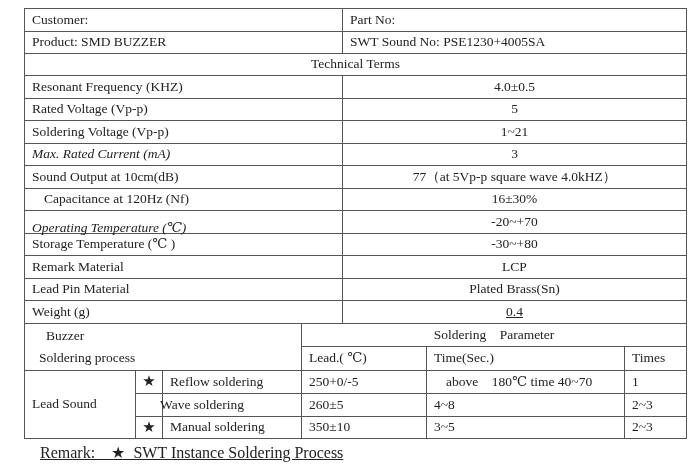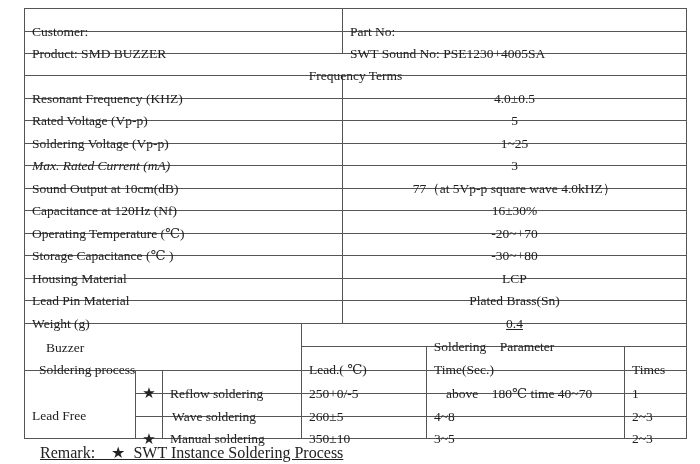--- a/index.html
+++ b/index.html
@@ -1,19 +1,19 @@
 <!DOCTYPE html>
 <html><head>
 <meta charset="utf-8">
 <style>
   html, body { margin:0; padding:0; background:#ffffff; }
   body { width:700px; height:464px; position:relative; overflow:hidden;
          font-family:"Liberation Serif", "DejaVu Serif", serif; color:#222; }
   .c { position:absolute; box-sizing:border-box; font-size:13.5px; line-height:1;
-       display:flex; align-items:center; white-space:nowrap;margin-top:12px; }
+       display:flex; align-items:center; white-space:nowrap; }
   .ctr { justify-content:center; }
   .hl { position:absolute; height:1px; background:#555; }
   .vl { position:absolute; width:1px; background:#555; }
   .remark { position:absolute; left:40px; top:443px; font-size:16px;
             text-decoration:underline; white-space:pre; color:#222; }
 </style>
 </head>
 <body>
 
 <div class="hl" style="left:24px;width:663px;top:8px;"></div>
@@ -45,72 +45,72 @@
 <div class="vl" style="left:301px;top:323px;height:116px;"></div>
 <div class="vl" style="left:135px;top:370px;height:69px;"></div>
 <div class="vl" style="left:162px;top:370px;height:69px;"></div>
 <div class="vl" style="left:426px;top:346px;height:93px;"></div>
 <div class="vl" style="left:624px;top:346px;height:93px;"></div>
 
 <div class="c" style="left:32px;top:8px;width:305px;height:23px;">Customer:</div>
 <div class="c" style="left:350px;top:8px;width:330px;height:23px;">Part No:</div>
 <div class="c" style="left:32px;top:31px;width:305px;height:22px;">Product: SMD BUZZER</div>
 <div class="c" style="left:350px;top:31px;width:330px;height:22px;">SWT Sound No: PSE1230+4005SA</div>
-<div class="c ctr" style="left:24px;top:53px;width:663px;height:22px;">Frequency Terms</div>
+<div class="c ctr" style="left:24px;top:53px;width:663px;height:22px;">Technical Terms</div>
 
 <div class="c" style="left:32px;top:75px;width:305px;height:23px;">Resonant Frequency (KHZ)</div>
 <div class="c ctr" style="left:343px;top:75px;width:343px;height:23px;">4.0±0.5</div>
 
 <div class="c" style="left:32px;top:98px;width:305px;height:22px;">Rated Voltage (Vp-p)</div>
 <div class="c ctr" style="left:343px;top:98px;width:343px;height:22px;">5</div>
 
 <div class="c" style="left:32px;top:120px;width:305px;height:23px;">Soldering Voltage (Vp-p)</div>
-<div class="c ctr" style="left:343px;top:120px;width:343px;height:23px;">1~25</div>
+<div class="c ctr" style="left:343px;top:120px;width:343px;height:23px;">1~21</div>
 
 <div class="c" style="left:32px;top:143px;width:305px;height:22px;font-style:italic;">Max. Rated Current (mA)</div>
 <div class="c ctr" style="left:343px;top:143px;width:343px;height:22px;">3</div>
 
 <div class="c" style="left:32px;top:165px;width:305px;height:23px;">Sound Output at 10cm(dB)</div>
 <div class="c ctr" style="left:343px;top:165px;width:343px;height:23px;">77（at 5Vp-p square wave 4.0kHZ）</div>
 
-<div class="c" style="left:32px;top:188px;width:305px;height:22px;">Capacitance at 120Hz (Nf)</div>
+<div class="c" style="left:44px;top:188px;width:305px;height:22px;">Capacitance at 120Hz (Nf)</div>
 <div class="c ctr" style="left:343px;top:188px;width:343px;height:22px;">16±30%</div>
 
-<div class="c" style="left:32px;top:210px;width:305px;height:23px;">Operating Temperature (℃)</div>
+<div class="c" style="left:32px;top:216px;width:305px;height:23px;font-style:italic;">Operating Temperature (℃)</div>
 <div class="c ctr" style="left:343px;top:210px;width:343px;height:23px;">-20~+70</div>
 
-<div class="c" style="left:32px;top:233px;width:305px;height:22px;">Storage Capacitance (℃ )</div>
+<div class="c" style="left:32px;top:233px;width:305px;height:22px;">Storage Temperature (℃ )</div>
 <div class="c ctr" style="left:343px;top:233px;width:343px;height:22px;">-30~+80</div>
 
-<div class="c" style="left:32px;top:255px;width:305px;height:23px;">Housing Material</div>
+<div class="c" style="left:32px;top:255px;width:305px;height:23px;">Remark Material</div>
 <div class="c ctr" style="left:343px;top:255px;width:343px;height:23px;">LCP</div>
 
 <div class="c" style="left:32px;top:278px;width:305px;height:22px;">Lead Pin Material</div>
 <div class="c ctr" style="left:343px;top:278px;width:343px;height:22px;">Plated Brass(Sn)</div>
 
 <div class="c" style="left:32px;top:300px;width:305px;height:23px;">Weight (g)</div>
 <div class="c ctr" style="left:343px;top:300px;width:343px;height:23px;text-decoration:underline;">0.4</div>
 
 <div class="c" style="left:46px;top:325px;width:200px;height:22px;">Buzzer</div>
 <div class="c" style="left:39px;top:347px;width:250px;height:22px;">Soldering process</div>
 <div class="c ctr" style="left:302px;top:323px;width:384px;height:23px;white-space:pre;">Soldering    Parameter</div>
 <div class="c" style="left:309px;top:346px;width:115px;height:24px;">Lead.( ℃)</div>
 <div class="c" style="left:434px;top:346px;width:185px;height:24px;">Time(Sec.)</div>
 <div class="c" style="left:632px;top:346px;width:52px;height:24px;">Times</div>
 
-<div class="c" style="left:32px;top:370px;width:100px;height:68px;">Lead Free</div>
+<div class="c" style="left:32px;top:370px;width:100px;height:68px;">Lead Sound</div>
 
 <div class="c ctr" style="left:136px;top:370px;width:26px;height:23px;font-size:15px;">★</div>
 <div class="c" style="left:170px;top:370px;width:128px;height:23px;">Reflow soldering</div>
 <div class="c" style="left:309px;top:370px;width:115px;height:23px;">250+0/-5</div>
 <div class="c" style="left:446px;top:370px;width:176px;height:23px;white-space:pre;">above    180℃ time 40~70</div>
 <div class="c" style="left:632px;top:370px;width:52px;height:23px;">1</div>
 
 <div class="c ctr" style="left:136px;top:393px;width:26px;height:23px;font-size:15px;"></div>
-<div class="c" style="left:172px;top:393px;width:128px;height:23px;">Wave soldering</div>
+<div class="c" style="left:160px;top:393px;width:128px;height:23px;">Wave soldering</div>
 <div class="c" style="left:309px;top:393px;width:115px;height:23px;">260±5</div>
 <div class="c" style="left:434px;top:393px;width:185px;height:23px;">4~8</div>
 <div class="c" style="left:632px;top:393px;width:52px;height:23px;">2~3</div>
 
 <div class="c ctr" style="left:136px;top:416px;width:26px;height:22px;font-size:15px;">★</div>
 <div class="c" style="left:170px;top:416px;width:128px;height:22px;">Manual soldering</div>
 <div class="c" style="left:309px;top:416px;width:115px;height:22px;">350±10</div>
 <div class="c" style="left:434px;top:416px;width:185px;height:22px;">3~5</div>
 <div class="c" style="left:632px;top:416px;width:52px;height:22px;">2~3</div>
 

